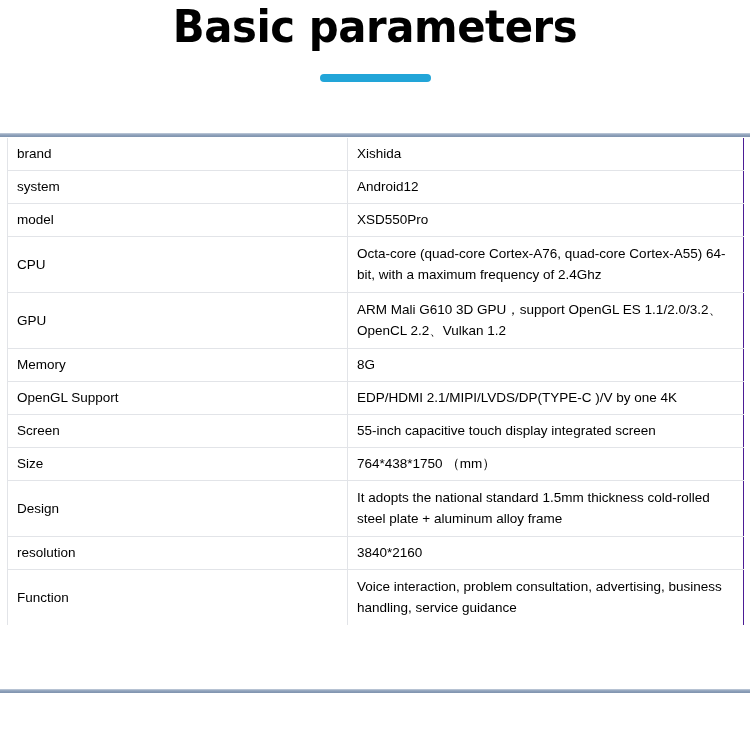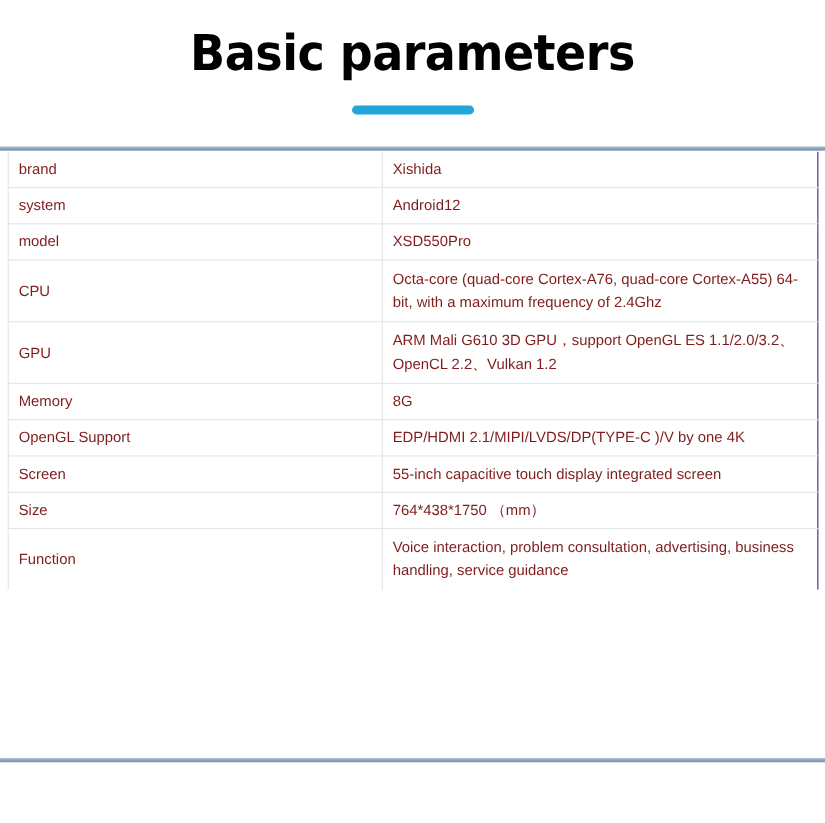--- a/index.html
+++ b/index.html
@@ -19,21 +19,20 @@
   .page {
     position: relative;
     width: 750px;
     height: 748px;
     box-sizing: border-box;
   }
 
   
   .title-block {
     width: 100%;
-    padding-top: 22px;
     text-align: center;
   }
   .page-title {
     font-family: "DejaVu Sans", "Liberation Sans", sans-serif;
     font-size: 45px;
     font-weight: bold;
     color: #000000;
     letter-spacing: -0.5px;
     line-height: 1.18;
     margin: 0;
@@ -70,21 +69,21 @@
     width: 100%;
     border-collapse: collapse;
     table-layout: fixed;
     background: #ffffff;
   }
   table.spec-table col.col-label { width: 340px; }
   table.spec-table col.col-value { width: 396px; }
 
   table.spec-table td {
     border: 1px solid #e2e4e8;
-    color: #7f1d1d;
+    color: #000000;
     font-size: 13.5px;
     line-height: 21px;
     vertical-align: middle;
     padding: 5px 9px 6px 9px;
     height: 20px;
     font-family: "Liberation Sans", "DejaVu Sans", sans-serif;
   }
   table.spec-table td.cell-label {
     padding-left: 9px;
   }
@@ -156,20 +155,28 @@
           </tr>
           <tr>
             <td class="cell-label">Screen</td>
             <td class="cell-value">55-inch capacitive touch display integrated screen</td>
           </tr>
           <tr>
             <td class="cell-label">Size</td>
             <td class="cell-value">764*438*1750 （mm）</td>
           </tr>
           <tr class="row-tall">
+            <td class="cell-label">Design</td>
+            <td class="cell-value">It adopts the national standard 1.5mm thickness cold-rolled steel plate + aluminum alloy frame</td>
+          </tr>
+          <tr>
+            <td class="cell-label">resolution</td>
+            <td class="cell-value">3840*2160</td>
+          </tr>
+          <tr class="row-tall">
             <td class="cell-label">Function</td>
             <td class="cell-value">Voice interaction, problem consultation, advertising, business handling, service guidance</td>
           </tr>
         </tbody>
     </table>
   </div>
 
   <div class="rule-bar rule-bottom"></div>
 
 </div>

